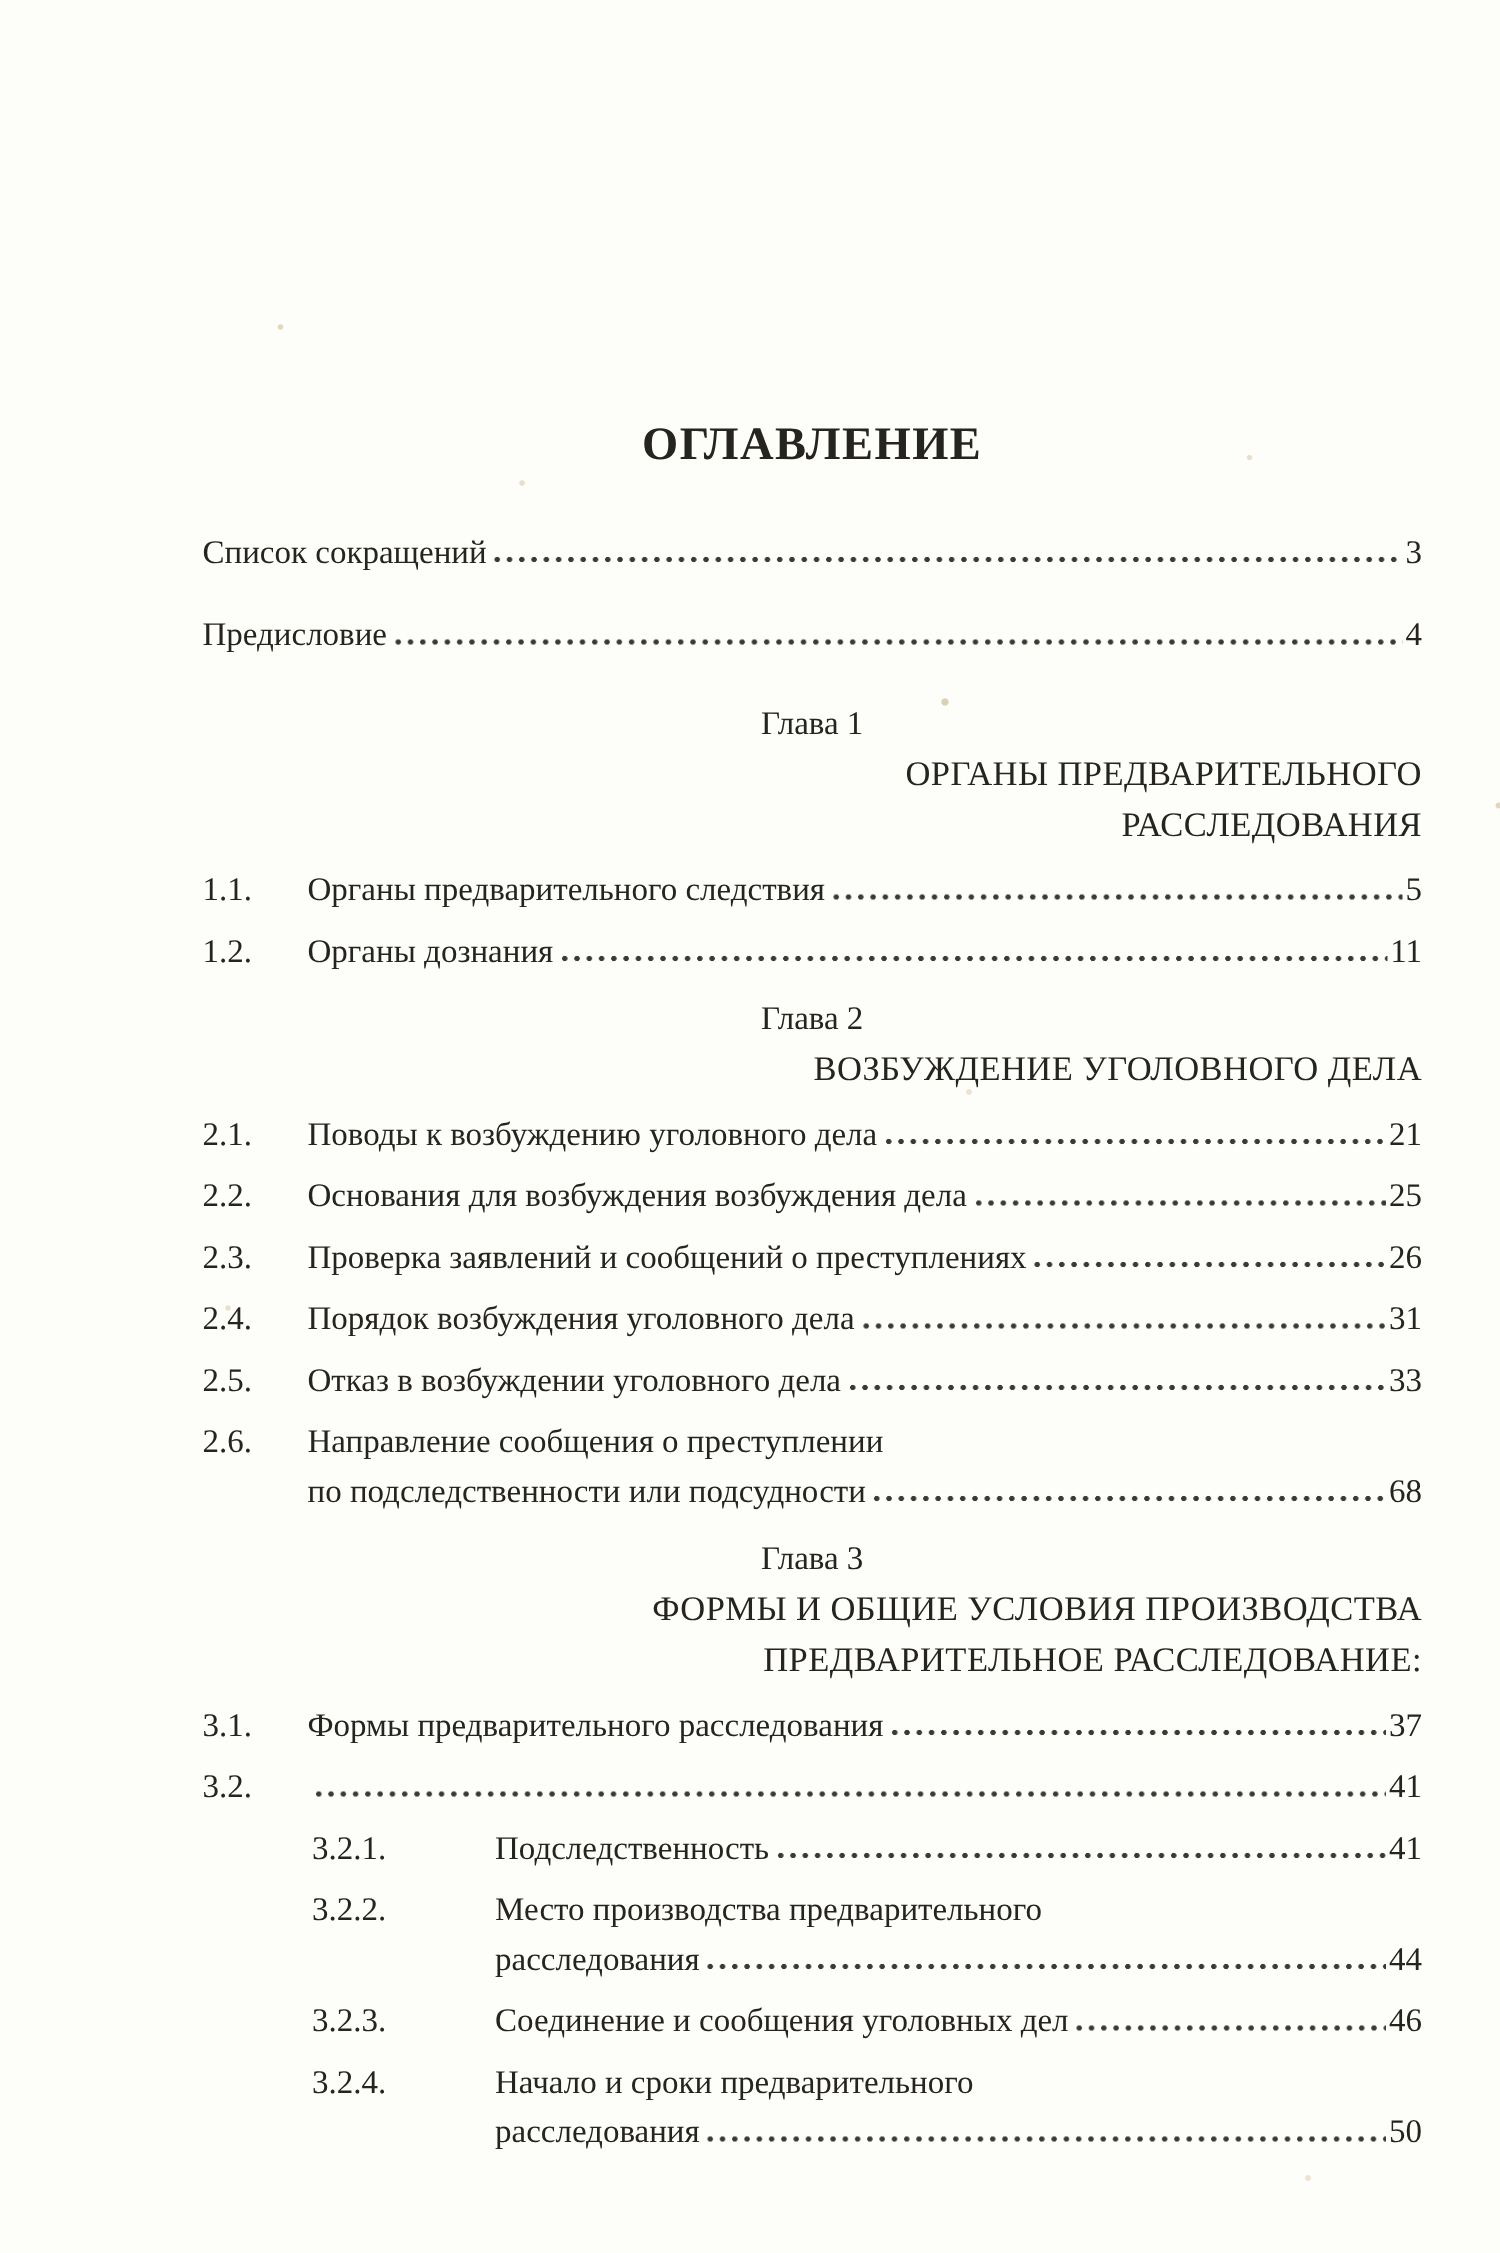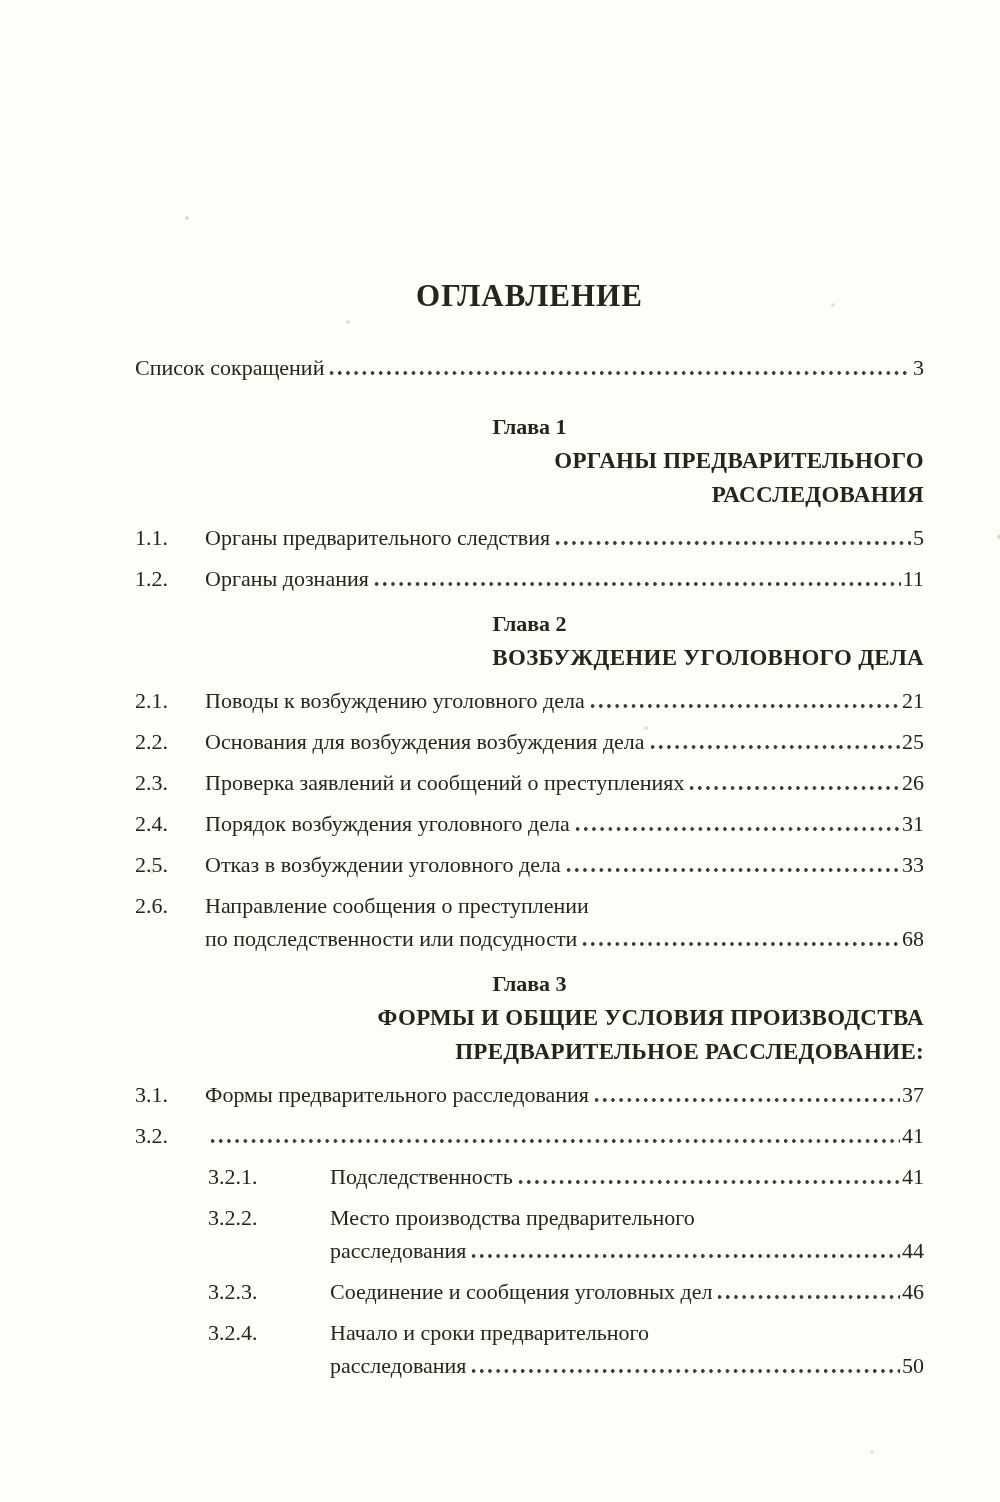--- a/index.html
+++ b/index.html
@@ -22,21 +22,21 @@
       radial-gradient(circle at 152px 872px, #e9dec9 1.4px, rgba(0,0,0,0) 2.1px),
       radial-gradient(circle at 872px 1452px, #eee3cf 1.6px, rgba(0,0,0,0) 2.3px);
     background-repeat: no-repeat;
     font-family: "Liberation Serif", "DejaVu Serif", serif;
     color: #26241f;
   }
   .page {
     box-sizing: border-box;
     width: 1000px;
     height: 1502px;
-    padding: 278px 76px 0 135px;
+    padding: 278px 52px 0 135px;
   }
   .doc-title {
     margin: 0;
     font-size: 31px;
     line-height: 36px;
     font-weight: bold;
     text-align: center;
     letter-spacing: 1px;
   }
   .front { margin-top: 40px; }
@@ -68,21 +68,21 @@
     background-image: radial-gradient(circle at 2.5px 3px, #3b3933 1.55px, rgba(0,0,0,0) 2.05px);
     background-size: 8.2px 6px;
     background-repeat: repeat-x;
     background-position: left bottom;
   }
   .pg { flex: 0 0 auto; white-space: nowrap; }
 
   .chapter { margin-top: 6px; }
   .chapter-head {
     text-align: center;
-    font-weight: bold;
+    font-weight: normal;
     margin-bottom: 12px;
   }
   .chapter-label { font-size: 22px; line-height: 35px; }
   .chapter-title { font-size: 23px; line-height: 34px; letter-spacing: 0.3px; text-align: right; }
 
   
   .row.nofill { margin-bottom: 5px; }
 </style>
 </head>
 <body>
@@ -90,20 +90,25 @@
 <div class="page">
 
   <h1 class="doc-title">ОГЛАВЛЕНИЕ</h1>
 
   <div class="front">
     <div class="row">
       <span class="txt">Список сокращений</span>
       <span class="dots"></span>
       <span class="pg">3</span>
     </div>
+    <div class="row">
+      <span class="txt">Предисловие</span>
+      <span class="dots"></span>
+      <span class="pg">4</span>
+    </div>
   </div>
 
   <div class="chapter">
     <div class="chapter-head">
       <div class="chapter-label">Глава 1</div>
       <div class="chapter-title">ОРГАНЫ ПРЕДВАРИТЕЛЬНОГО</div>
       <div class="chapter-title">РАССЛЕДОВАНИЯ</div>
     </div>
     <div class="row">
       <span class="num">1.1.</span>

